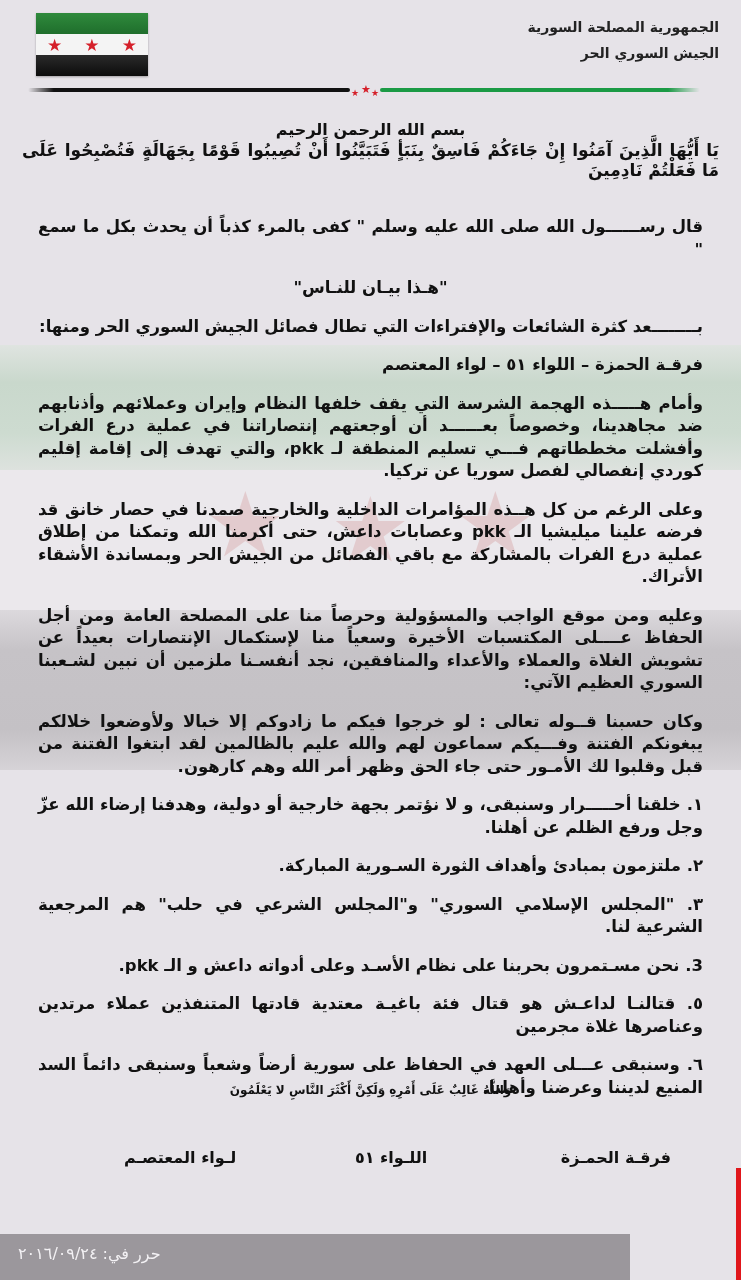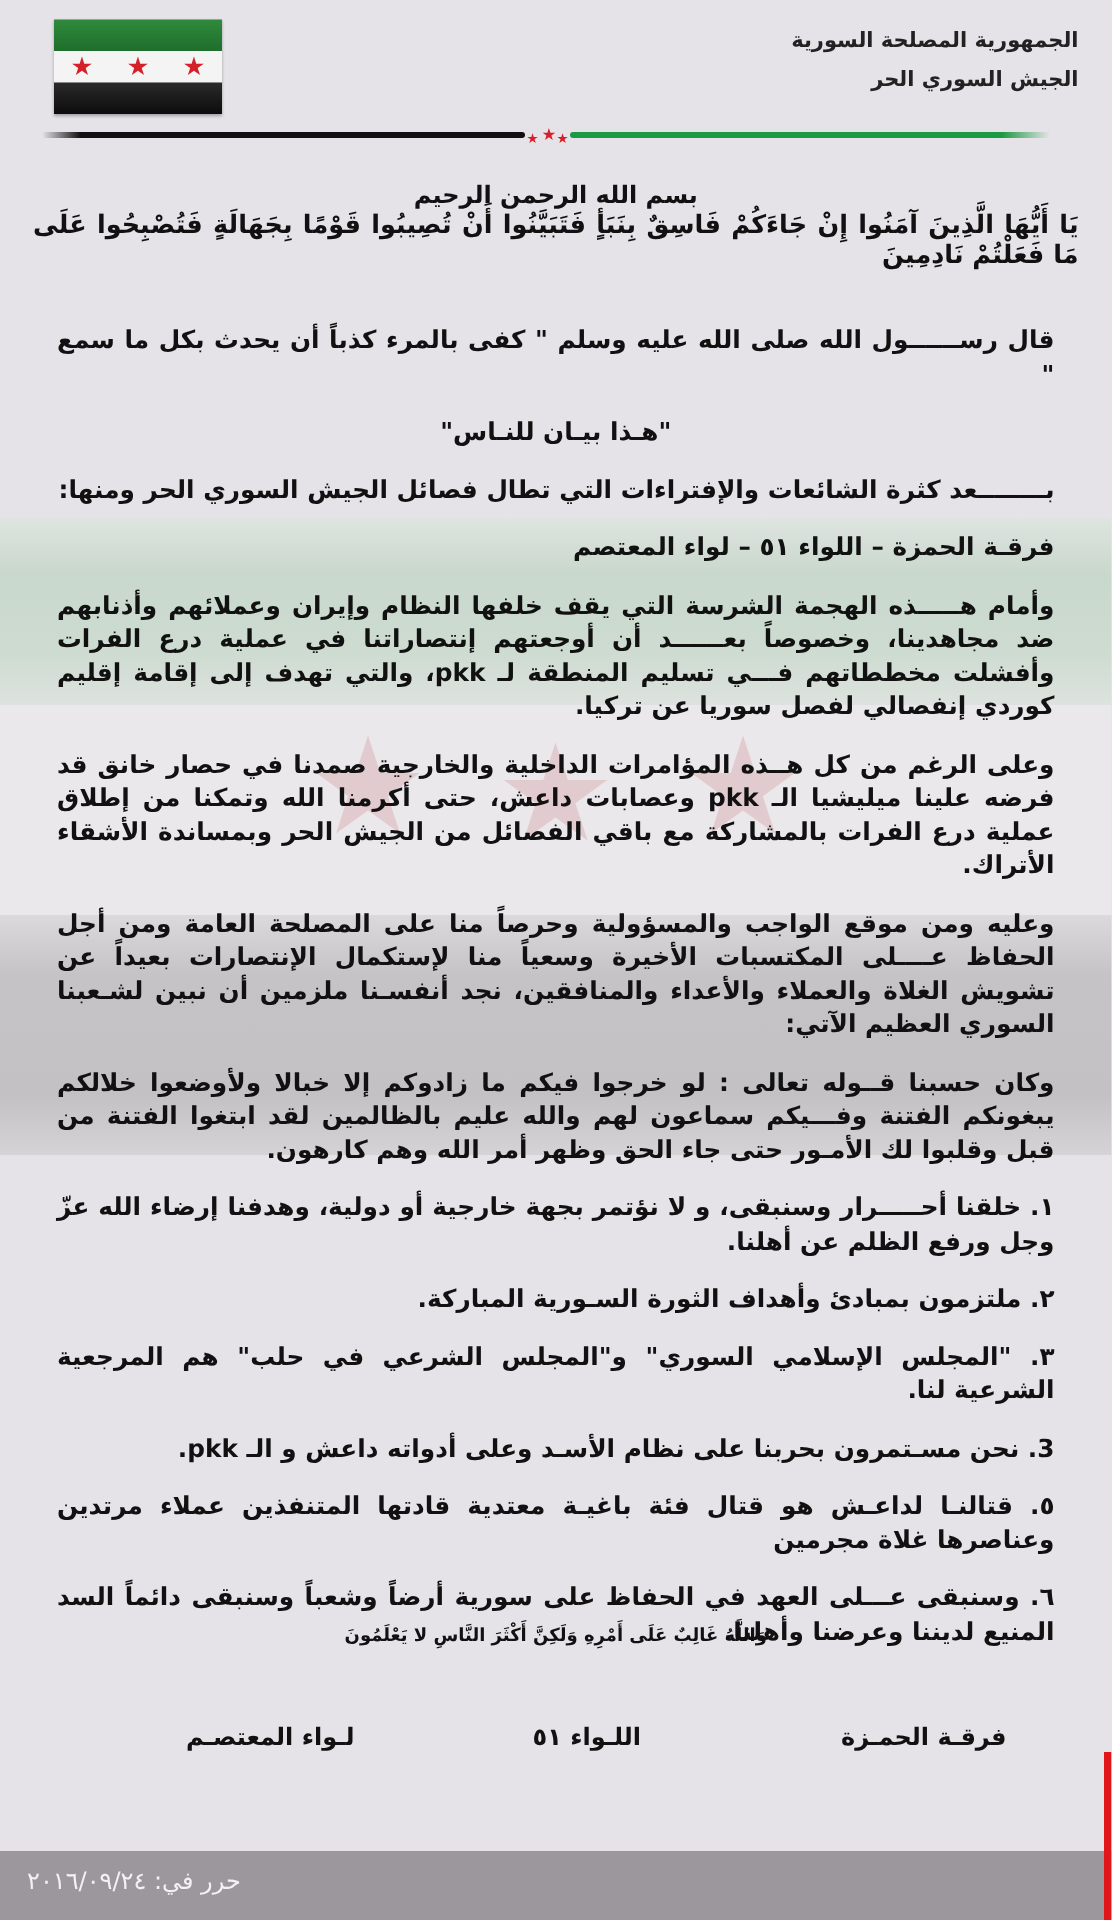--- a/index.html
+++ b/index.html
@@ -34,21 +34,21 @@
   .para { text-align:justify; margin:16px; }
   .gap { height:20px; }
 
   .closing { position:absolute; top:1083px; left:0; width:741px; text-align:center; direction:rtl; font-weight:bold; font-size:12px; color:#111; }
   .signatures { position:absolute; top:1148px; left:0; width:741px; height:30px; direction:rtl; font-weight:bold; font-size:16px; }
   .sig { position:absolute; top:0; }
   .sig-1 { right:70px; }
   .sig-2 { left:355px; }
   .sig-3 { left:95px;margin-left:29px; }
 
-  .footer { position:absolute; top:1234px; left:0; width:741px; height:46px; background:#9b979c; }
+  .footer { position:absolute; top:1234px; left:0; width:630px; height:46px; background:#9b979c; }
   .footer-date { position:absolute; left:18px; top:10px; color:#f3f1f4; font-size:16px; direction:rtl; }
   .red-edge { position:absolute; right:0; top:1168px; width:5px; height:112px; background:#e0161b; }
 </style>
 </head>
 <body>
 
 <div class="bg-band band-green"></div>
 <div class="bg-band band-white">
   <span class="faint-star" style="left:205px;top:10px;">★</span>
   <span class="faint-star" style="left:330px;top:15px;">★</span>

